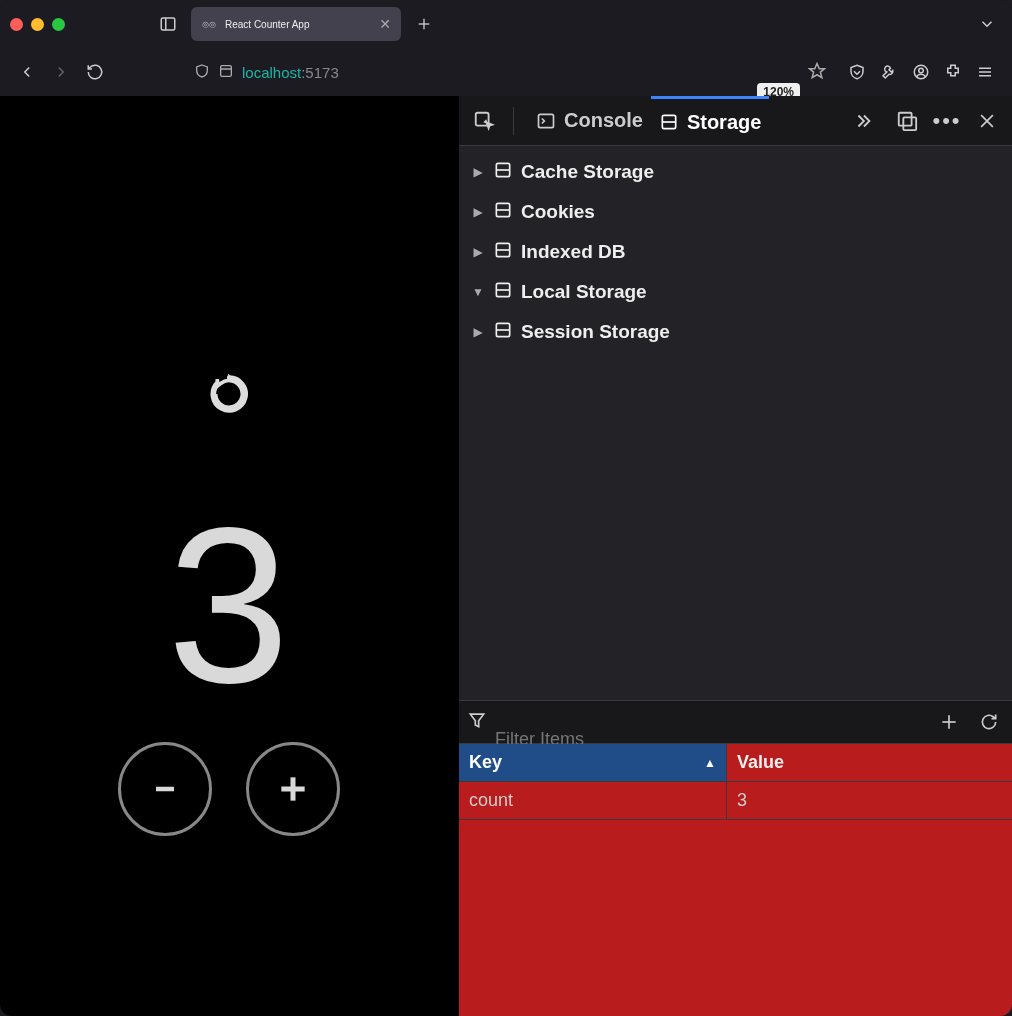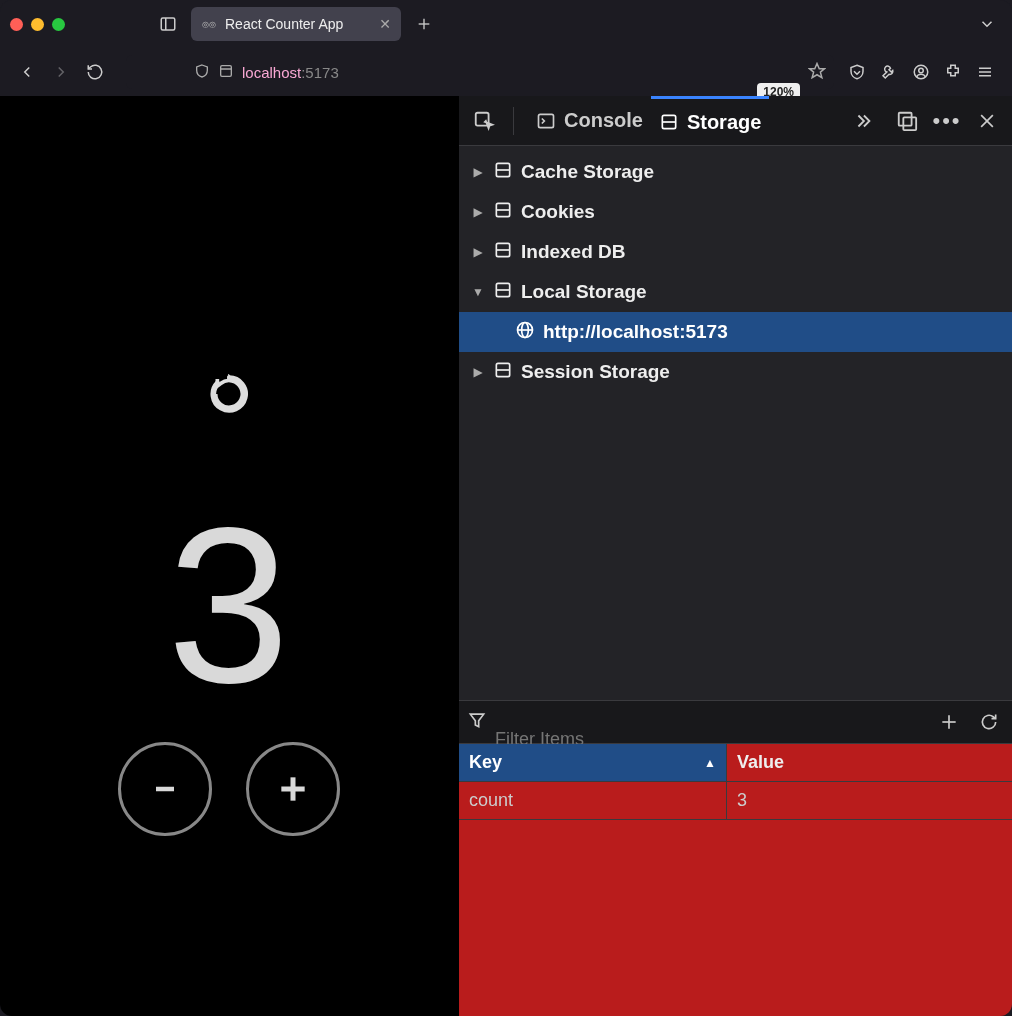--- a/index.html
+++ b/index.html
@@ -45,21 +45,21 @@
     padding: 0 10px;
     gap: 8px;
     min-width: 210px;
   }
   .tab .favicon {
     width: 16px; height: 16px;
     border-radius: 3px;
     display:flex;align-items:center;justify-content:center;
     font-size:8px;color:#bbb;
   }
-  .tab .tab-title { font-size: 14px; color: #eee; flex: 1; }
+  .tab .tab-title { font-size: 10px; color: #eee; flex: 1; }
   .tab .close { color: #aaa; font-size: 14px; }
 
   .icon-btn {
     width: 30px; height: 30px;
     display: flex; align-items: center; justify-content: center;
     color: #ccc;
     border-radius: 4px;
   }
 
   
@@ -79,21 +79,21 @@
     height: 34px;
     background: #1c1b22;
     border-radius: 6px;
     display: flex;
     align-items: center;
     padding: 0 8px;
     gap: 8px;
     color: #aaa;
     font-size: 15px;
   }
-  .urlbar .host { color: #f9a8d4; }
+  .urlbar .host { color: #14b8a6; }
   .urlbar .port { color: #888; }
   .zoom-badge {
     background: #efefef;
     color: #222;
     font-size: 12px;
     font-weight: 600;
     padding: 2px 6px;
     border-radius: 4px;
     margin-top: 40px;
   }
@@ -472,28 +472,20 @@
                 </svg></span>
             <span class="tree-label">Indexed DB</span>
           </div>
           <div class="tree-row">
             <span class="disclosure">▼</span>
             <span class="db-icon"><svg viewBox="0 0 24 24">
                   <rect x="4" y="4" width="16" height="16" rx="2"></rect>
                   <line x1="4" y1="12" x2="20" y2="12"></line>
                 </svg></span>
             <span class="tree-label">Local Storage</span>
-          </div>
-          <div class="tree-row child selected">
-            <span class="globe-icon"><svg viewBox="0 0 24 24">
-                  <circle cx="12" cy="12" r="9"></circle>
-                  <ellipse cx="12" cy="12" rx="4" ry="9"></ellipse>
-                  <line x1="3" y1="12" x2="21" y2="12"></line>
-                </svg></span>
-            <span class="tree-label">http://localhost:5173</span>
           </div>
           <div class="tree-row">
             <span class="disclosure">▶</span>
             <span class="db-icon"><svg viewBox="0 0 24 24">
                   <rect x="4" y="4" width="16" height="16" rx="2"></rect>
                   <line x1="4" y1="12" x2="20" y2="12"></line>
                 </svg></span>
             <span class="tree-label">Session Storage</span>
           </div>
         </div>

